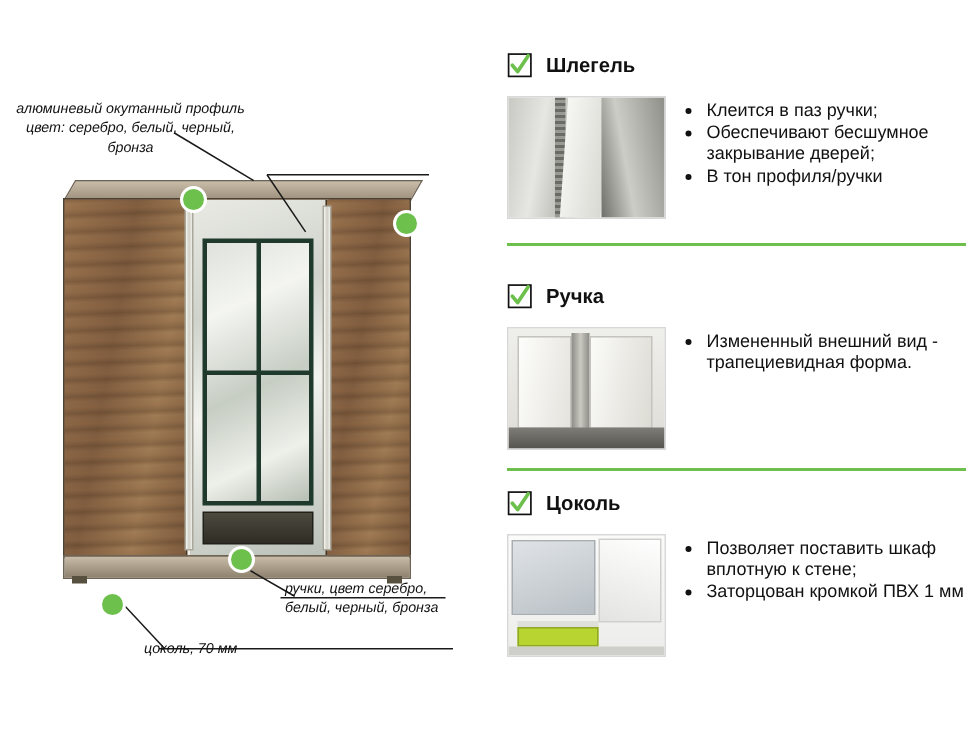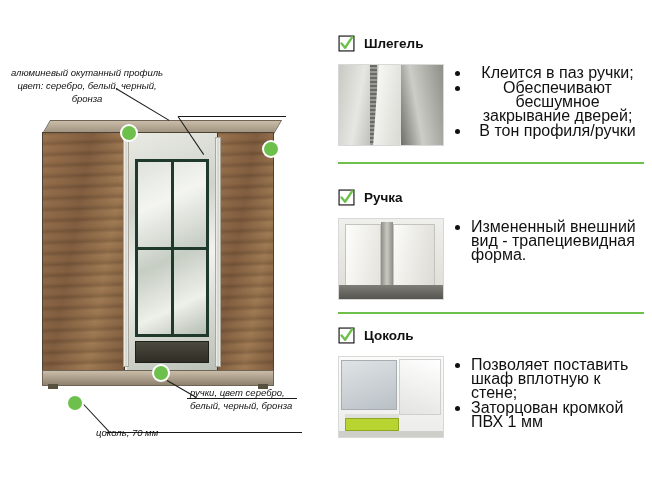--- a/index.html
+++ b/index.html
@@ -133,21 +133,21 @@
     font-size: 13.5px; font-weight: bold; color: #111;
   }
   .feature-body { display: flex; gap: 14px; align-items: flex-start; }
   .thumb {
     flex: 0 0 106px; width: 106px; height: 82px;
     border: 1px solid #d8d8d8; overflow: hidden; position: relative;
     background: #f2f2f2;
   }
   .bullets { flex: 1 1 auto; padding-top: 2px; }
   .bullets li {
-    font-size: 16px; line-height: 14px; color: #111; margin-bottom: 1px;
+    font-size: 12px; line-height: 14px; color: #111; margin-bottom: 1px;
   }
   .bullets ul { margin: 0; padding-left: 13px; }
 
   
   .t1-a { position:absolute; left:0; top:0; width:42%; height:100%;
     background: linear-gradient(100deg,#c9c9c4 0%, #e6e6e2 45%, #a9a9a3 100%); }
   .t1-b { position:absolute; left:36%; top:-8%; width:26%; height:116%;
     background: linear-gradient(95deg,#f7f7f4,#d9d9d3);
     transform: rotate(4deg); }
   .t1-c { position:absolute; right:0; top:0; width:40%; height:100%;
@@ -216,21 +216,21 @@
 
   <div class="caption" style="left:2px; top:66px; width:170px;text-align:center;">алюминевый окутанный профиль
 цвет: серебро, белый, черный, бронза</div>
   <div class="caption" style="left:190px; top:386px; width:130px;">ручки, цвет серебро,
 белый, черный, бронза</div>
   <div class="caption" style="left:96px; top:426px; width:150px;">цоколь, 70 мм</div>
 </div>
 
 <div id="right-panel">
 
-  <div class="feature" style="top:30px;text-align:center;">
+  <div class="feature" style="top:30px;">
     <div class="feature-head">
       <svg class="check-icon" viewBox="0 0 24 24">
         <rect x="1.5" y="1.5" width="21" height="21" fill="none" stroke="#111" stroke-width="1.6"></rect>
         <path d="M5 12 L10 18 L20 3" fill="none" stroke="#6ec04c" stroke-width="3.4" stroke-linecap="round" stroke-linejoin="round"></path>
       </svg>
       <div class="feature-title">Шлегель</div>
     </div>
     <div class="feature-body">
       <div class="thumb">
         <div class="t1-a"></div>

